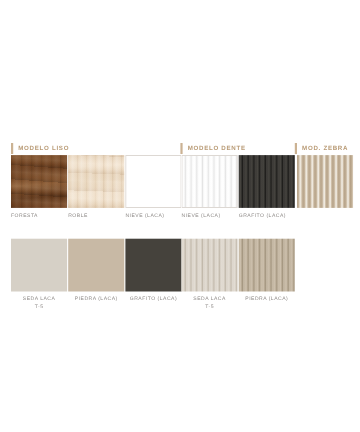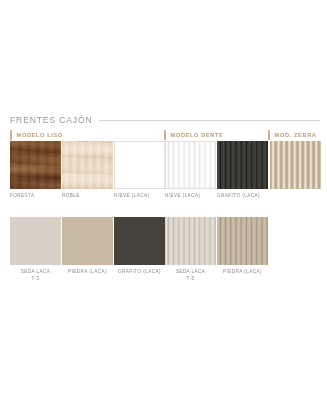--- a/index.html
+++ b/index.html
@@ -159,24 +159,20 @@
         #b6a287 0px, #c3b198 1.4px,
         #e8e0d3 2.6px, #efe9df 3.4px,
         #cdbda6 4.4px, #b9a68c 5.4px);
   }
 </style>
 </head>
 <body>
 
 <div id="board">
 
-  <div class="panel-title-row">
-    <div class="panel-title">FRENTES CAJÓN</div>
-    <div class="panel-rule"></div>
-  </div>
 
   <div class="group-head" id="head-liso">
     <span class="group-bar"></span>
     <span class="group-label">MODELO LISO</span>
   </div>
   <div class="group-head" id="head-dente">
     <span class="group-bar"></span>
     <span class="group-label">MODELO DENTE</span>
   </div>
   <div class="group-head" id="head-zebra">

